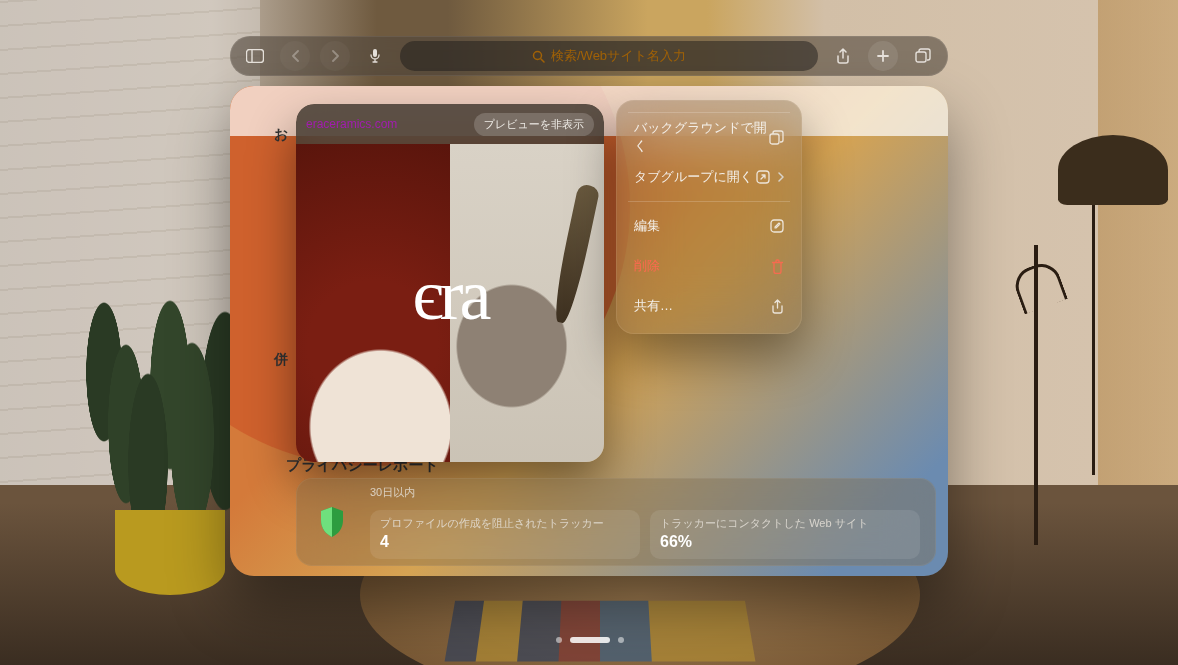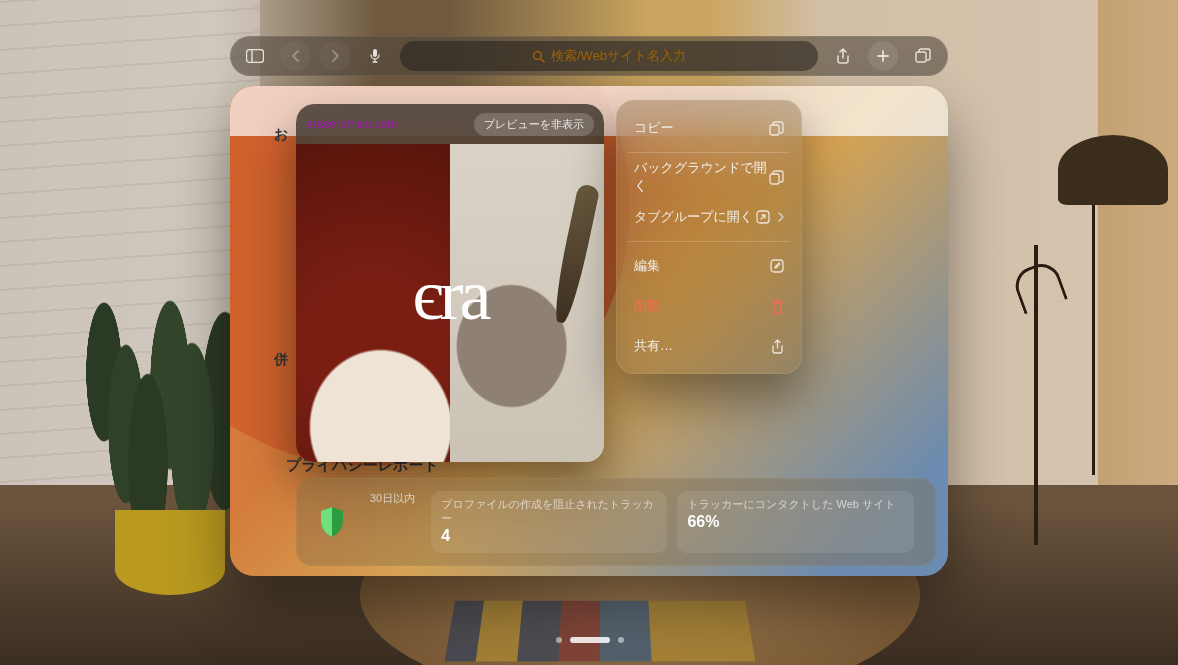--- a/index.html
+++ b/index.html
@@ -164,21 +164,21 @@
 
   
   .privacy-card{
     position:absolute; left:296px; top:478px; width:640px; height:88px;
     border-radius:16px; background:rgba(130,108,74,.38);
     backdrop-filter: blur(24px);
     box-shadow: inset 0 0 0 1px rgba(255,255,255,.06);
     display:flex;align-items:center;padding:14px 16px;gap:18px;
   }
   .shield-icon-wrap{width:40px;display:flex;justify-content:center;}
-  .privacy-right{flex:1;display:flex;flex-direction:row;gap:16px;}
+  .privacy-right{flex:1;display:flex;flex-direction:column;gap:10px;}
   .privacy-sub{color:#e4dfd6;font-size:11px;opacity:.85;}
   .privacy-cards{display:flex;gap:10px;}
   .stat-card{
     flex:1;background:rgba(255,255,255,.09);border-radius:10px;padding:6px 10px 8px;
   }
   .stat-label{color:#e5e0d8;font-size:11px;opacity:.85;line-height:1.3;}
   .stat-value{color:#fff;font-size:16px;font-weight:600;margin-top:2px;}
 
 </style>
 </head>
@@ -264,29 +264,20 @@
     <span class="hide-preview-btn">プレビューを非表示</span>
   </div>
   <div class="preview-image">
     <div class="pv-left"></div>
     <div class="pv-right"></div>
     <div class="era-logo">єra</div>
   </div>
 </div>
 
 <div class="context-menu">
-  <div class="menu-item">
-    <span>コピー</span>
-    <span class="icon">
-      <svg width="15" height="15" viewBox="0 0 15 15">
-          <rect x="1" y="4" width="9" height="10" rx="2" fill="none" stroke="currentColor" stroke-width="1.3"></rect>
-          <path d="M4 4V3a2 2 0 0 1 2-2h6a2 2 0 0 1 2 2v7a2 2 0 0 1-2 2h-1" fill="none" stroke="currentColor" stroke-width="1.3"></path>
-        </svg>
-    </span>
-  </div>
   <div class="menu-sep"></div>
   <div class="menu-item">
     <span>バックグラウンドで開く</span>
     <span class="icon">
       <svg width="15" height="15" viewBox="0 0 15 15">
           <rect x="1" y="4" width="9" height="10" rx="2" fill="none" stroke="currentColor" stroke-width="1.3"></rect>
           <path d="M4 4V3a2 2 0 0 1 2-2h6a2 2 0 0 1 2 2v7a2 2 0 0 1-2 2h-1" fill="none" stroke="currentColor" stroke-width="1.3"></path>
         </svg>
     </span>
   </div>

